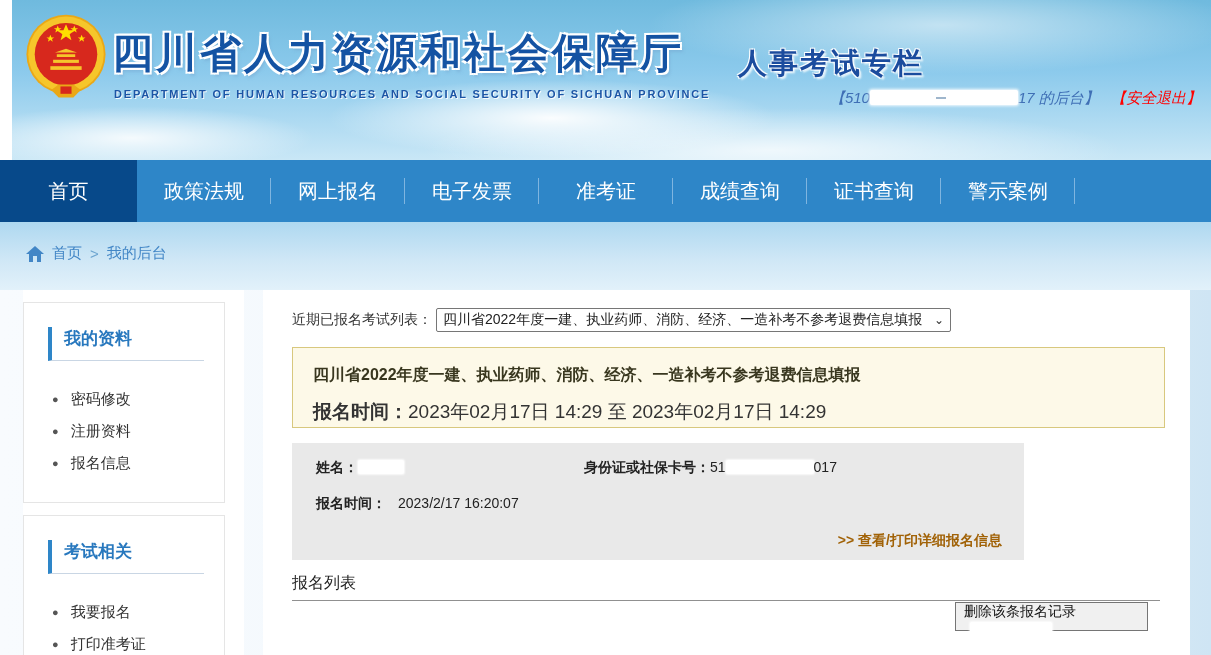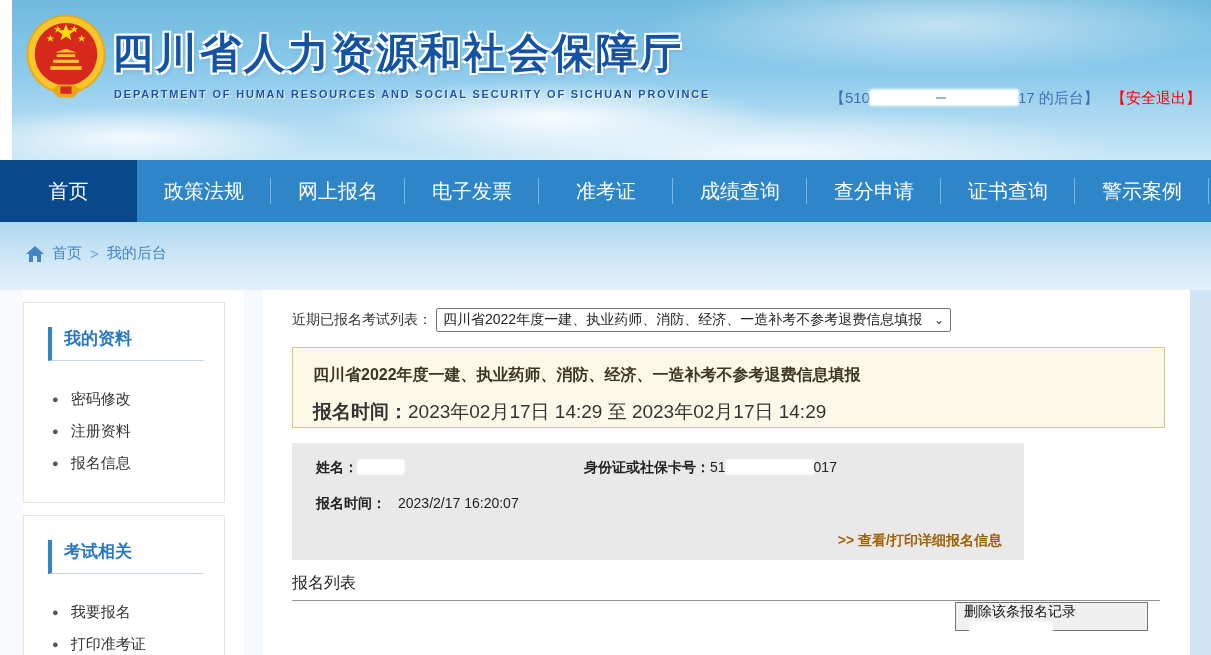--- a/index.html
+++ b/index.html
@@ -28,21 +28,21 @@
     color:#1c55a5; letter-spacing:1.8px; white-space:nowrap;
     text-shadow:1px 1px 0 rgba(255,255,255,.9);
   }
   .section-title {
     position:absolute; left:726px; top:44px; font-size:29px; font-weight:bold;
     color:#1b4c9e; letter-spacing:2px; white-space:nowrap;
     text-shadow:-1px -1px 0 rgba(255,255,255,.9), 1px -1px 0 rgba(255,255,255,.9),
                 -1px 1px 0 rgba(255,255,255,.9), 2px 2px 2px rgba(255,255,255,.8);
   }
   .account-bar {
-    position:absolute; right:22px; top:89px; font-size:15px; color:#3f6fb5; white-space:nowrap;
+    position:absolute; right:22px; top:89px; font-size:15px; color:#3f6fb5; white-space:nowrap;font-style:italic;
   }
   .account-bar .redact {
     display:inline-block; width:148px; height:15px; background:#fff; border-radius:2px;
     vertical-align:-2px; box-shadow:0 0 3px 1px rgba(255,255,255,.9); position:relative;
   }
   .account-bar .redact::after{ content:""; position:absolute; left:66px; top:7px; width:10px; height:2px; background:#9fb6cc; }
   .logout { color:#ff0000; margin-left:8px; text-decoration:none; cursor:pointer; }
 
   
   .nav { position:absolute; left:0; top:160px; width:1211px; height:62px; background:#2e86c8; display:flex; }
@@ -147,34 +147,34 @@
       <use href="#star" fill="#ffde00" transform="translate(67,30) scale(0.42)"></use>
       <rect x="33" y="60" width="34" height="4" fill="#f6c62b"></rect>
       <rect x="36" y="53" width="28" height="3.4" fill="#f6c62b"></rect>
       <rect x="40" y="47" width="20" height="3" fill="#f6c62b"></rect>
       <path d="M38 45 L50 41 L62 45 Z" fill="#f6c62b"></path>
       <path d="M34 86 L42 80 H58 L66 86 L58 94 H42 Z" fill="#eaa817"></path>
       <rect x="44" y="82" width="12" height="8" fill="#d7281d"></rect>
     </svg>
     <div class="site-title">四川省人力资源和社会保障厅</div>
     <div class="site-subtitle">DEPARTMENT OF HUMAN RESOURCES AND SOCIAL SECURITY OF SICHUAN PROVINCE</div>
+    <div class="section-title">人事考试专栏</div>
     <div class="account-bar">
       <span>【510</span><span class="redact"></span><span>17 的后台】</span>
       <a class="logout">【安全退出】</a>
     </div>
   </div>
 
   <div class="nav">
     <div class="nav-item active">首页</div>
     <div class="nav-item">政策法规</div>
     <div class="nav-item">网上报名</div>
     <div class="nav-item">电子发票</div>
     <div class="nav-item">准考证</div>
     <div class="nav-item">成绩查询</div>
-    <div class="nav-item">查分申请</div>
     <div class="nav-item">证书查询</div>
     <div class="nav-item">警示案例</div>
   </div>
 
   <div class="subband">
     <div class="breadcrumb">
       <svg width="18" height="16" viewBox="0 0 18 16">
         <path d="M9 0 L18 8 H15 V16 H11 V10 H7 V16 H3 V8 H0 Z" fill="#4286c6"></path>
       </svg>
       <a>首页</a>

